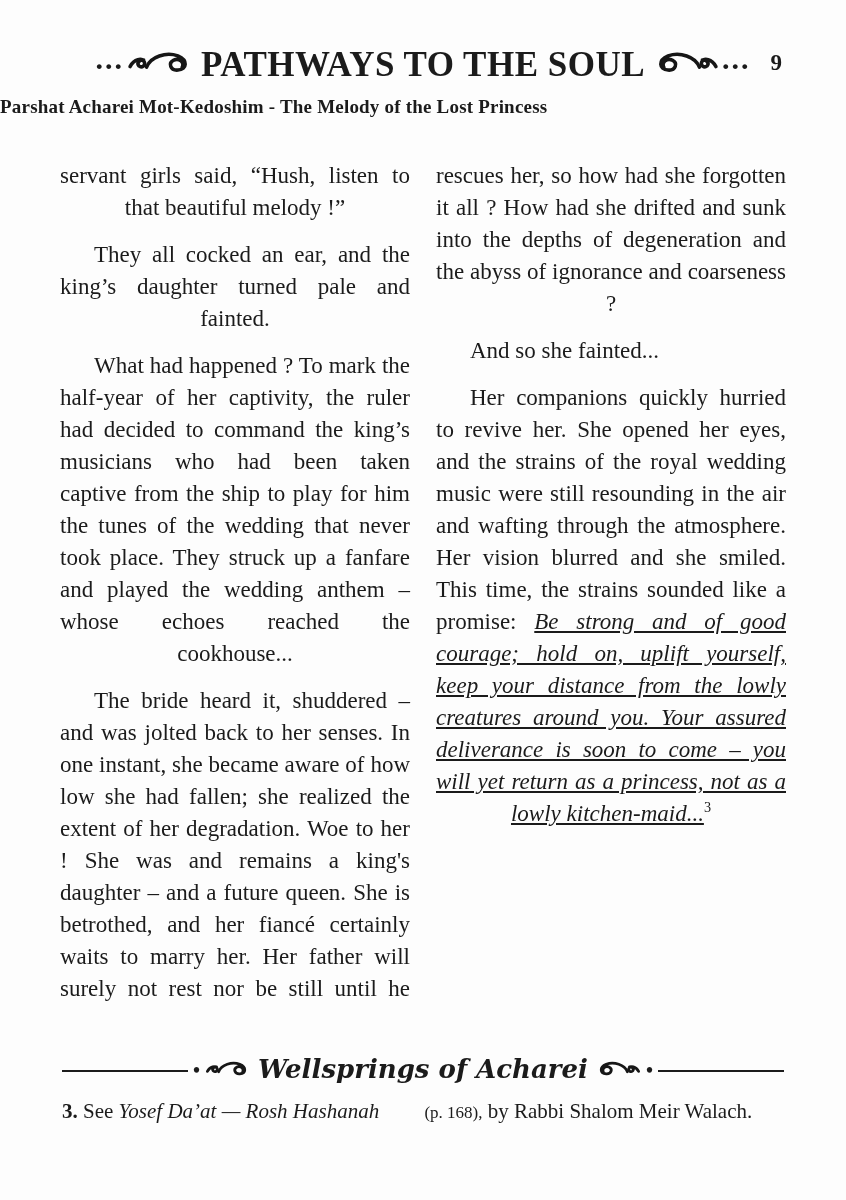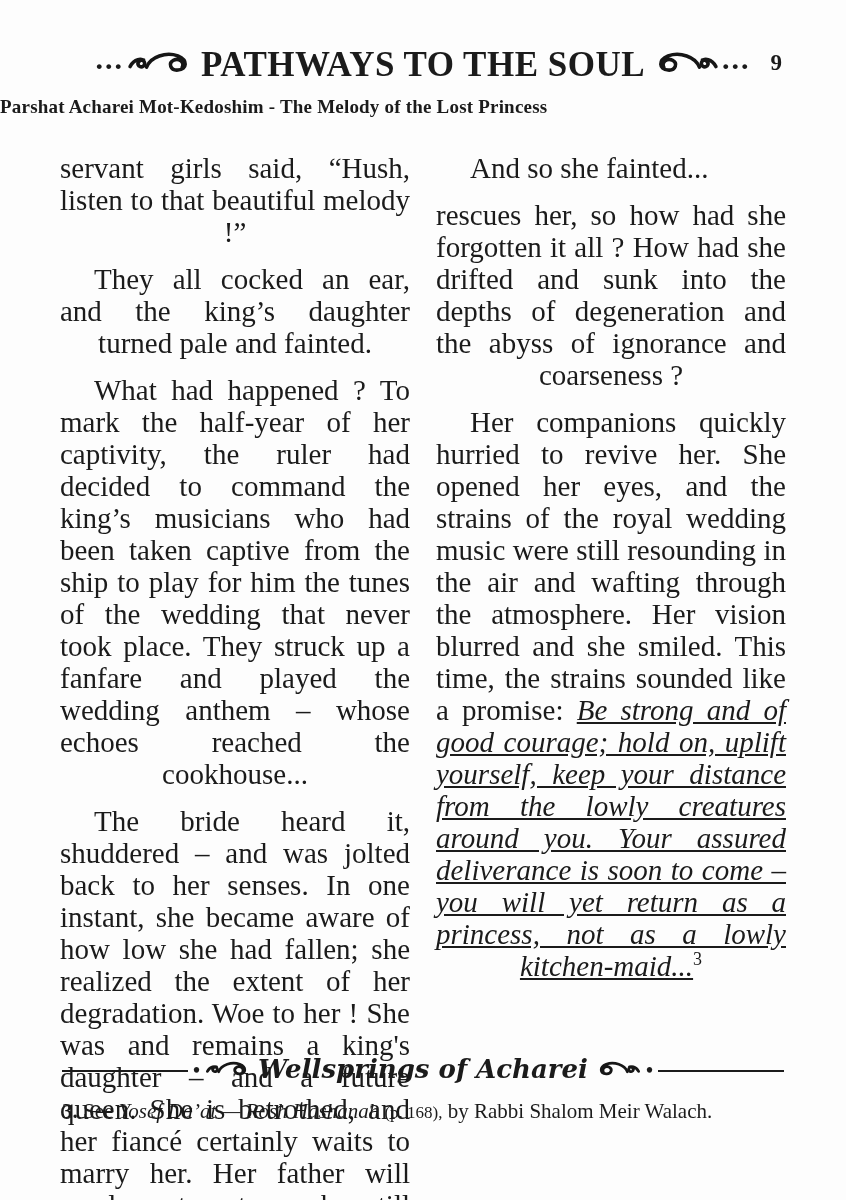--- a/index.html
+++ b/index.html
@@ -34,21 +34,21 @@
     margin:10px 0 0 0;text-align:left;
     font-size:19px;font-weight:bold;letter-spacing:.2px;
   }
   
   .columns{
     display:flex;gap:26px;
     margin:34px 60px 0 60px;
   }
   .col{flex:1;min-width:0;}
   .para{
-    font-size:29px;line-height:32px;margin:0 0 15px 0;
+    font-size:23px;line-height:32px;margin:8px 0 15px 0;
     text-align:justify;
   }
   .para.indent{text-indent:34px;}
   .para.last-center{text-align-last:center;}
   .para.last-justify{text-align-last:justify;}
   .para.left{text-align:left;text-align-last:left;}
   .para em{font-style:italic;text-decoration:underline;}
   .para sup{font-size:0.62em;vertical-align:super;line-height:0;}
   
   .page-footer{position:absolute;left:62px;right:62px;top:1056px;}
@@ -59,21 +59,21 @@
     font-family:"DejaVu Serif", serif;
     font-style:italic;font-weight:bold;
     font-size:26px;white-space:nowrap;padding:0 4px;
     position:relative;top:-2px;
   }
   .footnote{
     margin:12px 0 0 0;font-size:21px;line-height:26px;text-align:left;
   }
   .footnote b{font-weight:bold;}
   .footnote em{font-style:italic;}
-  .footnote .small{font-size:17px;}
+  .footnote .small{font-size:17px;margin-left:40px;}
 </style>
 </head>
 <body>
 
 <div class="page">
 
   <header class="page-header">
     <div class="title-row">
       <span class="orn-group">
         <span class="orn-dots">...</span>
@@ -104,22 +104,22 @@
   </header>
 
   <main class="columns">
     <section class="col" id="col-left">
         <p class="para last-center"><span>servant girls said, “Hush, listen to that beautiful melody !”</span></p>
         <p class="para last-center indent"><span>They all cocked an ear, and the king’s daughter turned pale and fainted.</span></p>
         <p class="para last-center indent"><span>What had happened ? To mark the half-year of her captivity, the ruler had decided to command the king’s musicians who had been taken captive from the ship to play for him the tunes of the wedding that never took place. They struck up a fanfare and played the wedding anthem – whose echoes reached the cookhouse...</span></p>
         <p class="para last-justify indent"><span>The bride heard it, shuddered – and was jolted back to her senses. In one instant, she became aware of how low she had fallen; she realized the extent of her degradation. Woe to her ! She was and remains a king's daughter – and a future queen. She is betrothed, and her fiancé certainly waits to marry her. Her father will surely not rest nor be still until he</span></p>
       </section>
     <section class="col" id="col-right">
+        <p class="para last-center"><span>rescues her, so how had she forgotten it all ? How had she drifted and sunk into the depths of degeneration and the abyss of ignorance and coarseness ?</span></p>
         <p class="para left indent"><span>And so she fainted...</span></p>
-        <p class="para last-center"><span>rescues her, so how had she forgotten it all ? How had she drifted and sunk into the depths of degeneration and the abyss of ignorance and coarseness ?</span></p>
         <p class="para last-center indent"><span>Her companions quickly hurried to revive her. She opened her eyes, and the strains of the royal wedding music were still resounding in the air and wafting through the atmosphere. Her vision blurred and she smiled. This time, the strains sounded like a promise: </span><em>Be strong and of good courage; hold on, uplift yourself, keep your distance from the lowly creatures around you. Your assured deliverance is soon to come – you will yet return as a princess, not as a lowly kitchen-maid...</em><sup>3</sup></p>
       </section>
   </main>
 
   <footer class="page-footer">
     <div class="rule-row">
       <span class="rule"></span>
       <span class="footer-dot">•</span>
       <span class="flourish">
         <svg width="44" height="18" viewBox="0 0 110 44">

